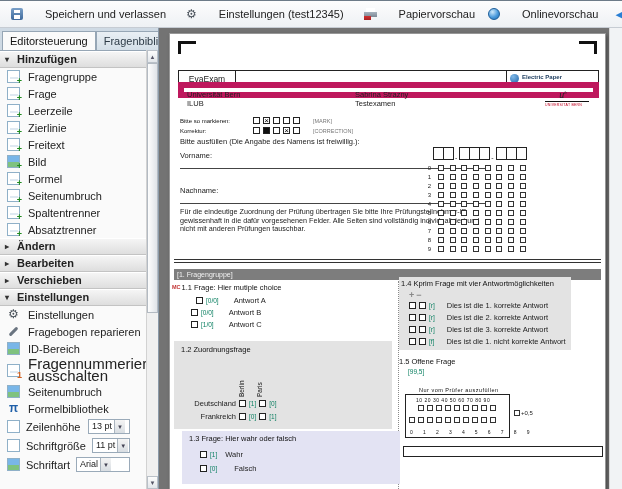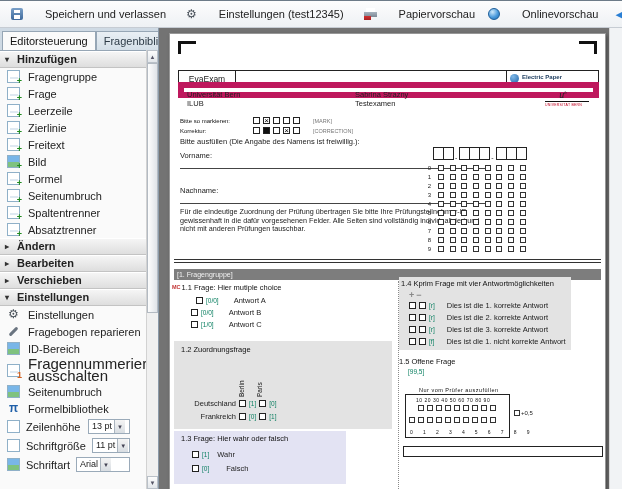--- a/index.html
+++ b/index.html
@@ -596,21 +596,21 @@
       </div>
       <div class="abs ansrow" style="left:4px;top:71px">
         <span style="width:58px;text-align:right">Frankreich</span>
         <span class="cb"></span>
         <span class="score">[0]</span>
         <span class="cb"></span>
         <span class="score">[1]</span>
       </div>
     </div>
 
-    <div class="abs blk lav" style="left:4px;top:397px;width:172px;height:53px">
+    <div class="abs blk lav" style="left:12px;top:397px;width:218px;height:53px">
       <div class="abs" style="left:7px;top:3px"><span class="qnum">1.3</span><span class="qtitle">Frage: Hier wahr oder falsch</span></div>
       <div class="abs ansrow" style="left:18px;top:19px">
         <span class="cb"></span>
         <span class="score">[1]</span>
         <span style="margin-left:5px">Wahr</span>
       </div>
       <div class="abs ansrow" style="left:18px;top:33px">
         <span class="cb"></span>
         <span class="score">[0]</span>
         <span style="margin-left:14px">Falsch</span>

